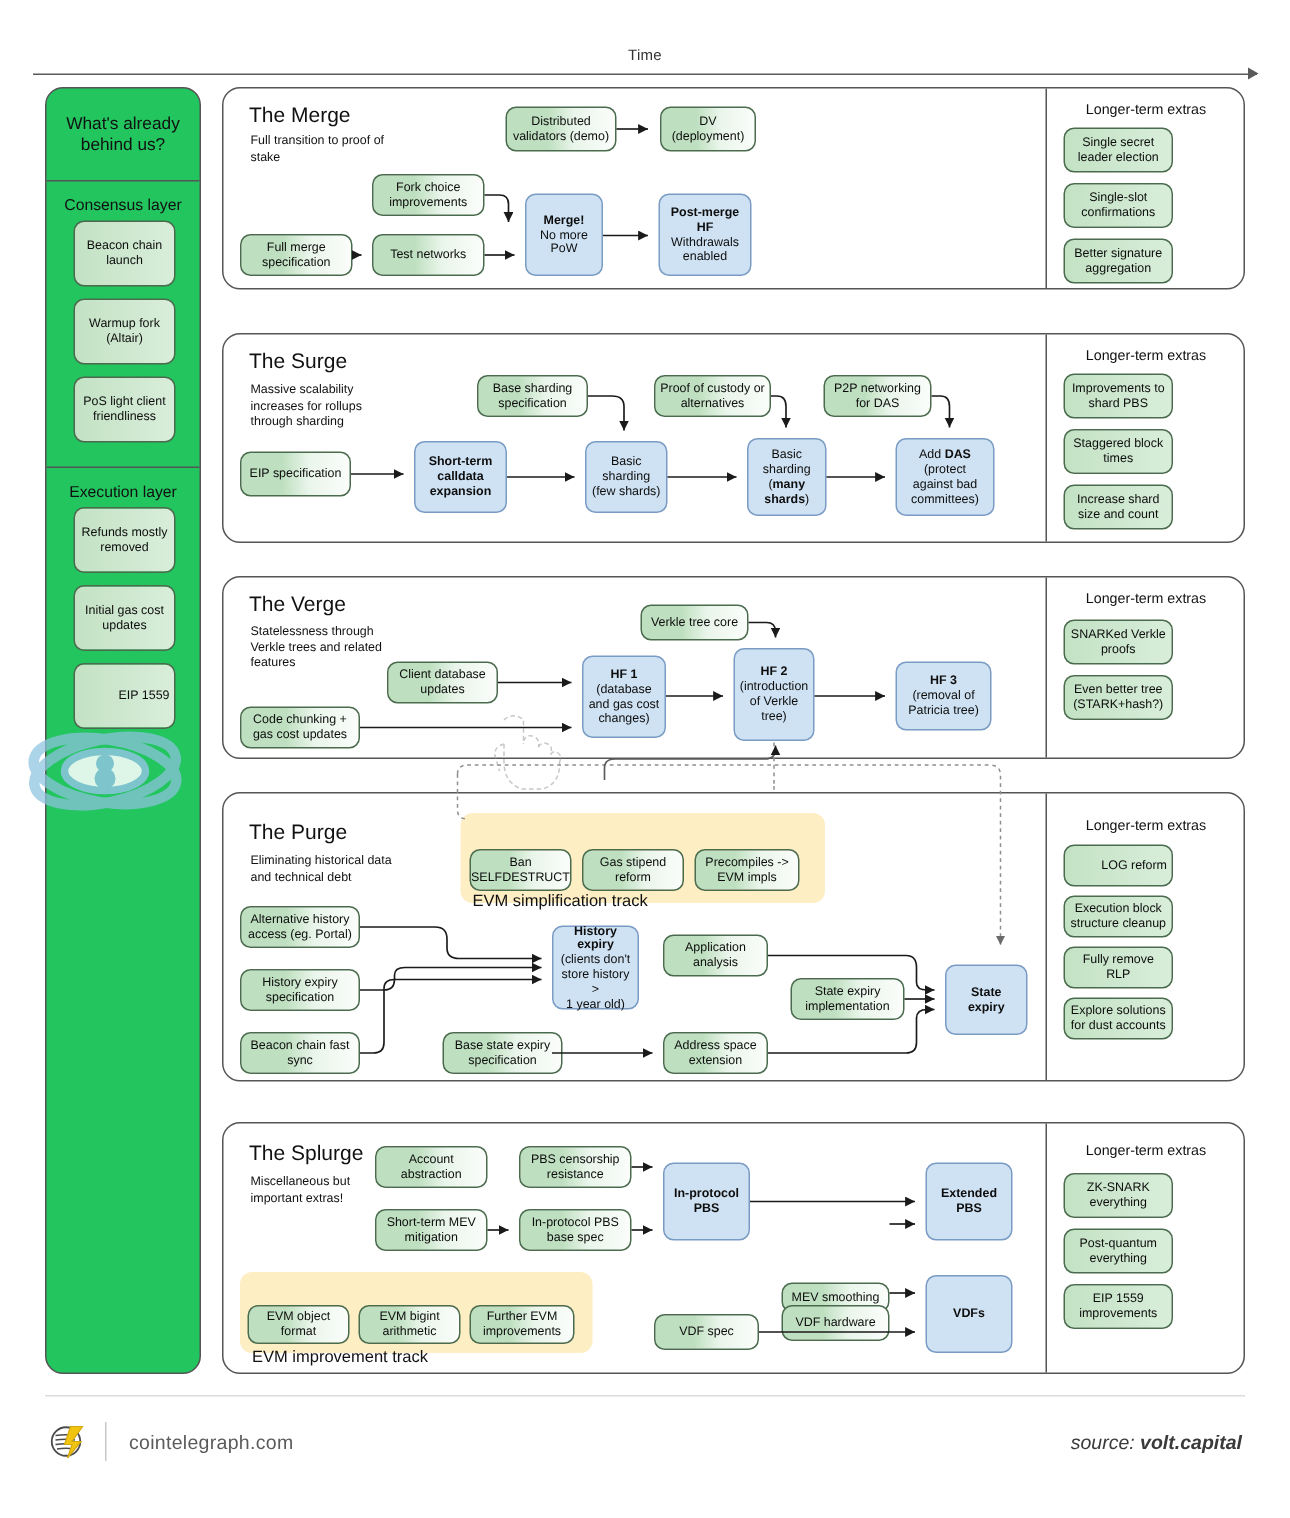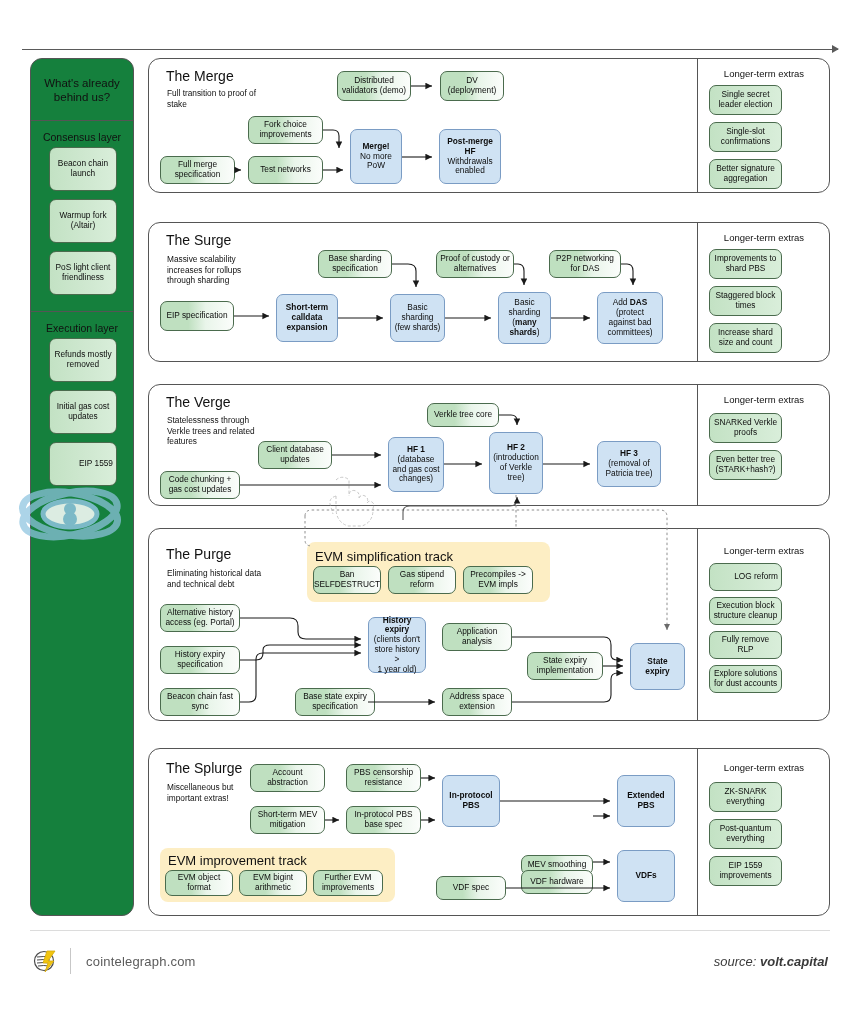--- a/index.html
+++ b/index.html
@@ -24,21 +24,21 @@
   }
   .time-arrow {
     position:absolute; right:-1px; top:13px;
     width:0;height:0;border-top:4px solid transparent;border-bottom:4px solid transparent;
     border-left:7px solid #5a5a5a;
   }
 
   
   .rail {
     position:absolute; left:30px; top:58px; width:104px; height:858px;
-    border:1px solid #555; border-radius:12px; background:#15803d;
+    border:1px solid #555; border-radius:12px; background:#22c55e;
   }
   .rail-title {
     position:absolute; left:0; top:0; width:100%; height:62px;
     display:flex; align-items:center; justify-content:center;
     text-align:center; font-size:11.5px; line-height:14px; color:#111;
     border-bottom:1px solid #555;
   }
   .rail-sec-label {
     position:absolute; left:0; width:100%; text-align:center;
     font-size:10.5px; color:#111;
@@ -82,21 +82,21 @@
   }
   .phase-h { position:absolute; font-size:14px; color:#111; font-weight:400; }
   .phase-sub { position:absolute; font-size:8.3px; line-height:10.5px; color:#111; }
   .extras-divider { position:absolute; width:1px; background:#555; }
   .extras-title { position:absolute; font-size:9.5px; color:#111; text-align:center; }
 
   
   .track {
     position:absolute; border-radius:8px; background:#fdeec4;
   }
-  .track-label { position:absolute; font-size:13px; color:#111; }
+  .track-label { position:absolute; font-size:11px; color:#111;margin-top:46px; }
 
   
   svg.wires { position:absolute; left:0; top:0; width:860px; height:1012px; pointer-events:none; }
 
   
   .cursor-hand { position:absolute; left:322px; top:470px; width:60px; height:62px; opacity:.55; }
 
   
   .watermark { position:absolute; left:14px; top:478px; width:112px; height:72px; opacity:.85; }
 
@@ -113,20 +113,21 @@
     font-style:italic;
   }
   .footer-src b { font-weight:bold; }
 </style>
 </head>
 <body>
 
 <div id="root">
 
   <div class="time-axis">
+    <div class="time-label">Time</div>
     <div class="time-line"></div>
     <div class="time-arrow"></div>
   </div>
 
   <div class="rail">
     <div class="rail-title">What's already behind us?</div>
 
     <div class="rail-sec-label" style="top:72px">Consensus layer</div>
     <div class="node gf" style="left:18px; top:88px; width:68px; height:44px;">
         <span class="nt">Beacon chain launch</span>

